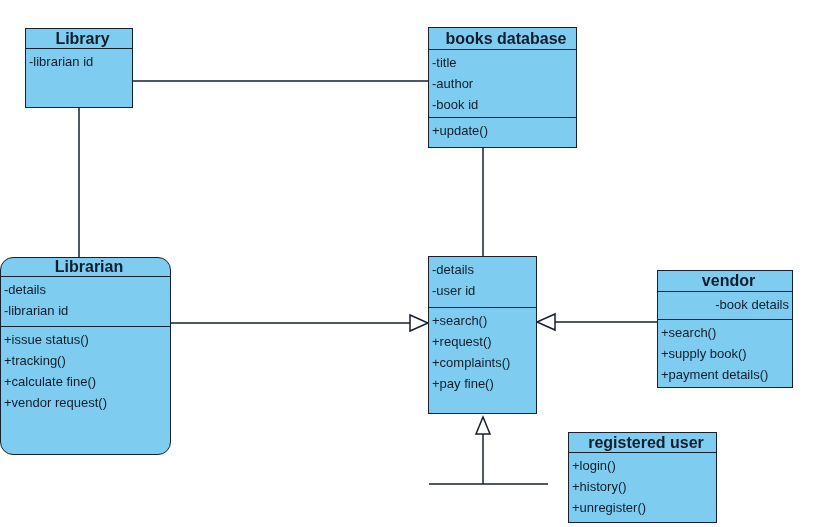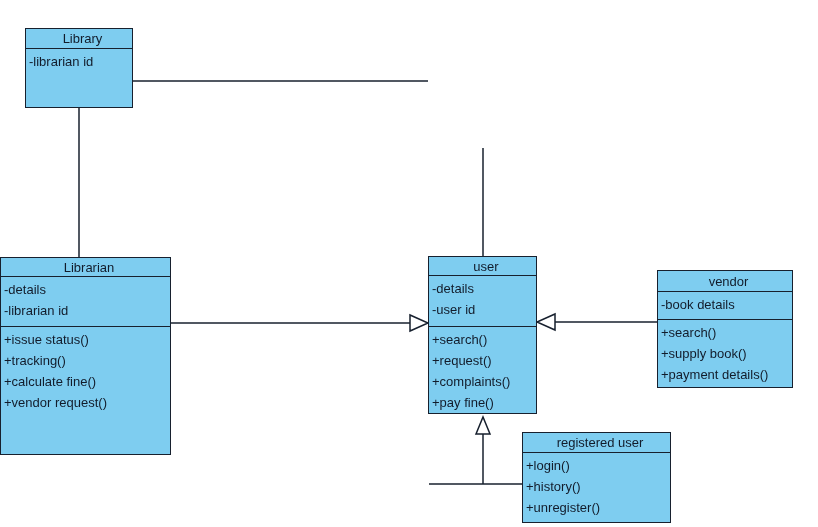--- a/index.html
+++ b/index.html
@@ -16,21 +16,21 @@
   }
   #connector-layer{position:absolute;left:0;top:0;width:818px;height:527px;}
   .connector{stroke:var(--box-border);stroke-width:1.5;fill:none;}
   .arrowhead{fill:var(--triangle-fill);stroke:var(--box-border);stroke-width:1.5;stroke-linejoin:miter;}
   .uml-class{
     position:absolute;background:var(--box-fill);
     border:1.5px solid var(--box-border);box-sizing:border-box;
     display:flex;flex-direction:column;color:var(--text);
   }
   .uml-title{
-    font-weight:normal;font-size:13px;text-align:center;
+    font-weight:bold;font-size:16px;text-align:center;
     border-bottom:1.5px solid var(--box-border);
     display:flex;align-items:center;justify-content:center;
     flex:0 0 auto;white-space:nowrap;padding-left:7px;
   }
   .uml-compartment{flex:0 0 auto;padding:2px 3px 0;overflow:hidden;}
   .uml-compartment.methods{flex:1 1 auto;}
   .uml-compartment.bordered{border-top:1.5px solid var(--box-border);}
   .uml-line{font-size:13px;line-height:21px;white-space:nowrap;}
 </style>
 </head>
@@ -63,63 +63,73 @@
     </g>
   </svg>
 
   <div class="uml-class" style="left:25px;top:28px;width:108px;height:80px;">
     <div class="uml-title" style="height:19px;">Library</div>
     <div class="uml-compartment" style="flex:1 1 auto;">
       <div class="uml-line">-librarian id</div>
     </div>
   </div>
 
+  <div class="uml-class" style="left:428px;top:27px;width:149px;height:121px;">
+    <div class="uml-title" style="height:21px;">books database</div>
+    <div class="uml-compartment" style="height:65px;">
+      <div class="uml-line">-title</div>
+      <div class="uml-line">-author</div>
+      <div class="uml-line">-book id</div>
+    </div>
+    <div class="uml-compartment methods bordered">
+      <div class="uml-line">+update()</div>
+    </div>
+  </div>
 
-  <div class="uml-class" style="left:0px;top:257px;width:171px;height:198px;">
+  <div class="uml-class" style="left:0px;top:257px;width:171px;height:198px;border-radius:13px;">
     <div class="uml-title" style="height:18px;">Librarian</div>
     <div class="uml-compartment" style="height:47px;">
       <div class="uml-line">-details</div>
       <div class="uml-line">-librarian id</div>
     </div>
     <div class="uml-compartment methods bordered">
       <div class="uml-line">+issue status()</div>
       <div class="uml-line">+tracking()</div>
       <div class="uml-line">+calculate fine()</div>
       <div class="uml-line">+vendor request()</div>
     </div>
   </div>
 
   <div class="uml-class" style="left:428px;top:256px;width:109px;height:158px;">
-    <div class="uml-title" style="height:18px;">user</div>
     <div class="uml-compartment" style="height:48px;">
       <div class="uml-line">-details</div>
       <div class="uml-line">-user id</div>
     </div>
     <div class="uml-compartment methods bordered">
       <div class="uml-line">+search()</div>
       <div class="uml-line">+request()</div>
       <div class="uml-line">+complaints()</div>
       <div class="uml-line">+pay fine()</div>
     </div>
   </div>
 
   <div class="uml-class" style="left:657px;top:270px;width:136px;height:118px;">
     <div class="uml-title" style="height:20px;">vendor</div>
-    <div class="uml-compartment" style="height:25px;">
+    <div class="uml-compartment" style="height:25px;text-align:right;">
       <div class="uml-line">-book details</div>
     </div>
     <div class="uml-compartment methods bordered">
       <div class="uml-line">+search()</div>
       <div class="uml-line">+supply book()</div>
       <div class="uml-line">+payment details()</div>
     </div>
   </div>
 
 
-  <div class="uml-class" style="left:522px;top:432px;width:149px;height:91px;">
+  <div class="uml-class" style="left:568px;top:432px;width:149px;height:91px;">
     <div class="uml-title" style="height:19px;">registered user</div>
     <div class="uml-compartment methods">
       <div class="uml-line">+login()</div>
       <div class="uml-line">+history()</div>
       <div class="uml-line">+unregister()</div>
     </div>
   </div>
 
 </div>
 

